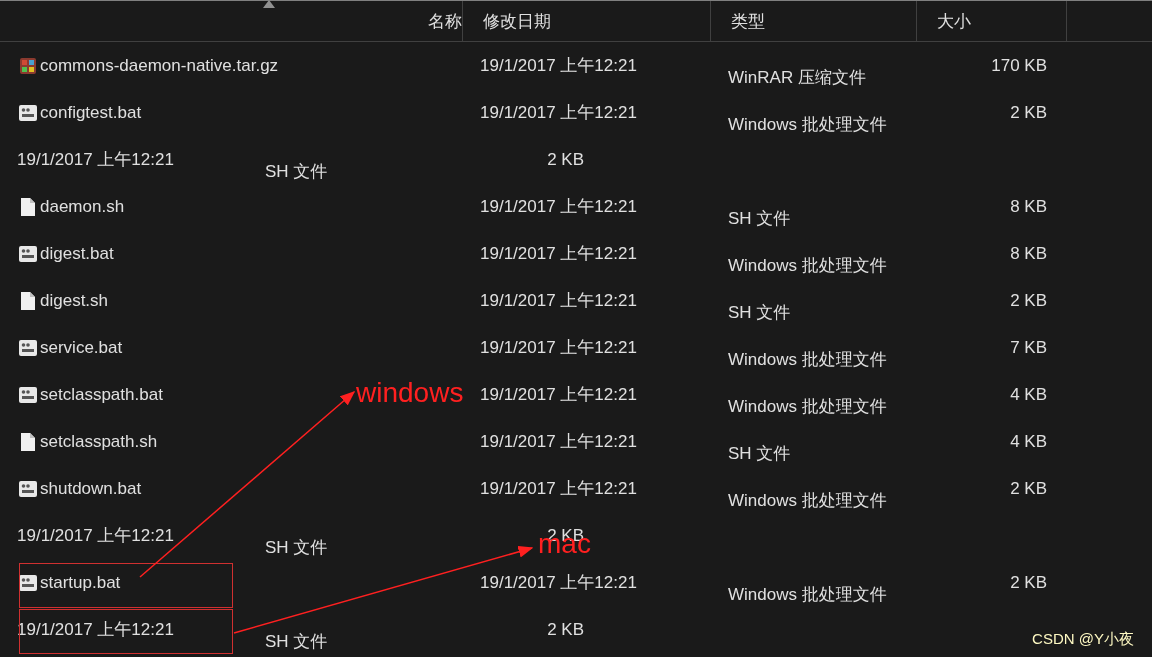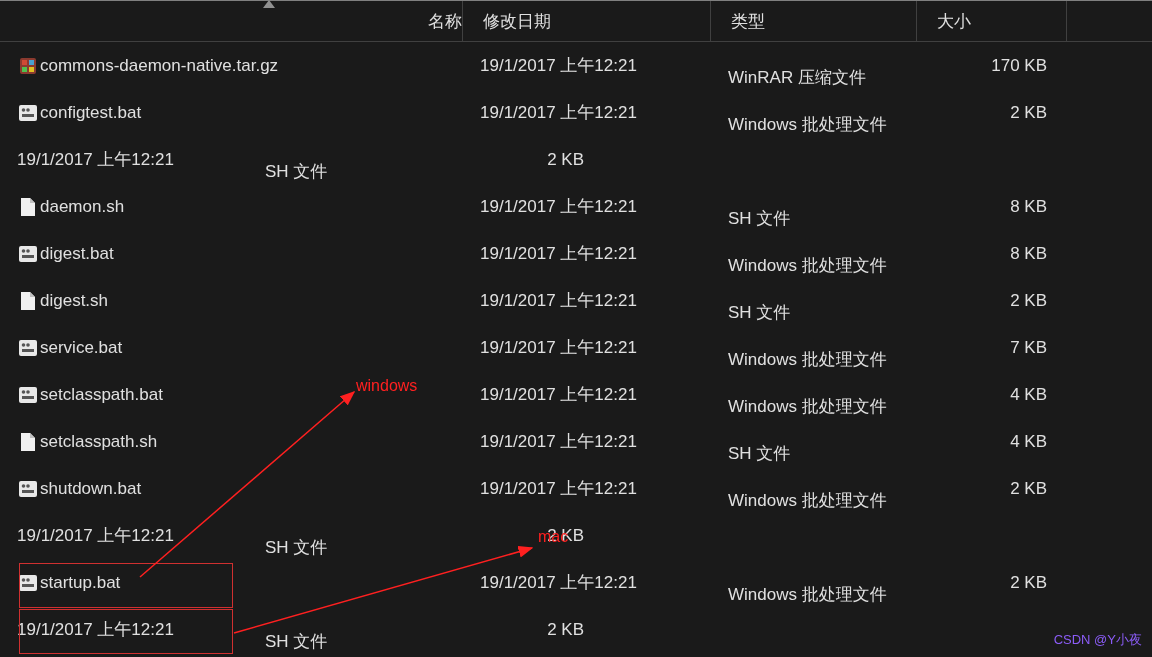--- a/index.html
+++ b/index.html
@@ -50,41 +50,41 @@
     .cell { display: flex; align-items: center; }
     .cell-name { width: 463px; padding-left: 18px; gap: 2px; }
     .cell-date { width: 248px; padding-left: 17px; }
     .cell-type { width: 206px; padding-left: 17px; margin-top: 23px; }
     .cell-size { width: 130px; justify-content: flex-end; text-align: right; }
     .icon { width: 20px; height: 20px; display: flex; align-items: center; justify-content: center; flex-shrink: 0; }
     .icon svg { display: block; }
     .annotation {
       position: absolute;
       color: #ff2020;
-      font-size: 16px;
+      font-size: 28px;
       pointer-events: none;
       z-index: 10;
     }
     .arrow-line {
       position: absolute;
       pointer-events: none;
       z-index: 9;
     }
     .highlight-box {
       position: absolute;
       border: 1px solid #d03030;
       pointer-events: none;
       z-index: 8;
     }
     .watermark {
       position: absolute;
       bottom: 8px;
-      right: 10px;
-      color: #8b5cf6;
-      font-size: 13px;
+      right: 18px;
+      color: #fef9c3;
+      font-size: 15px;
       z-index: 20;
     }
   </style>
 </head>
 <body>
 
 <div class="header">
   <div class="sort-indicator"></div>
   <div class="col col-name">
       <span>名称</span>

